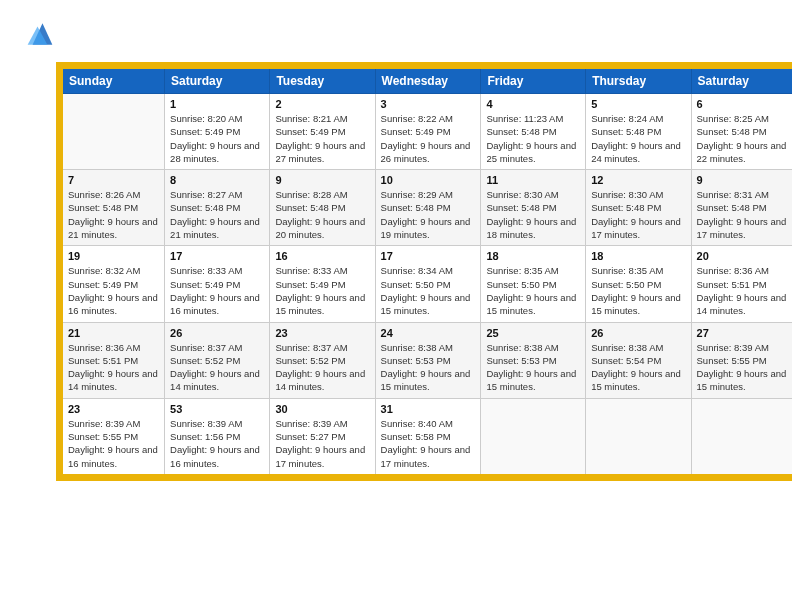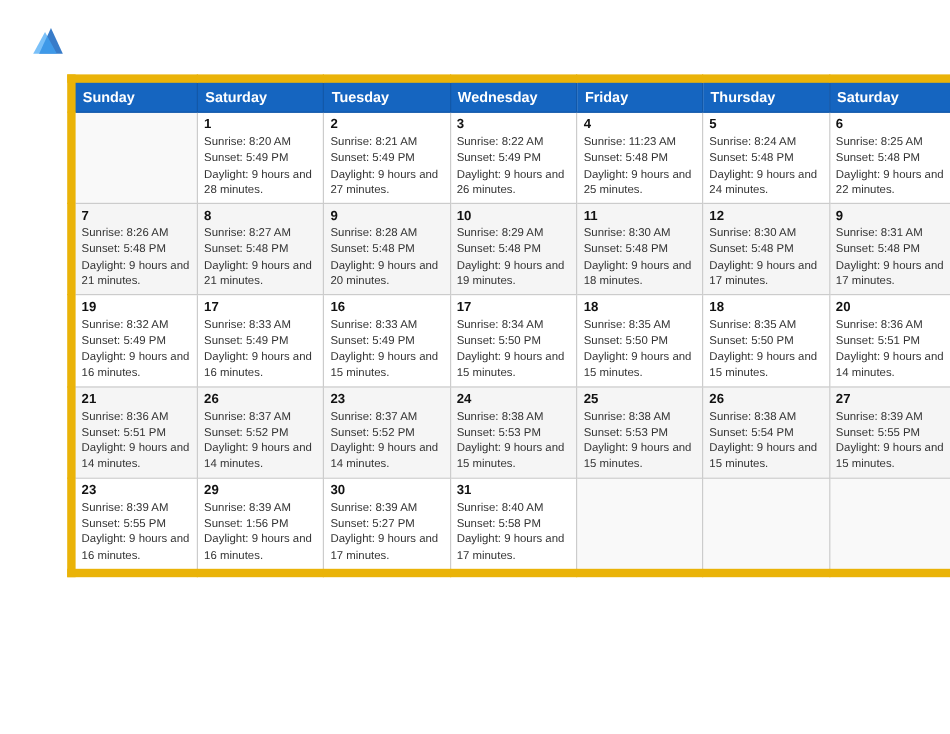--- a/index.html
+++ b/index.html
@@ -334,21 +334,21 @@
         </tr>
         <tr>
           <td>
             <span class="day-num">23</span>
             <div class="day-info">Sunrise: 8:39 AM
 Sunset: 5:55 PM
 Daylight: 9 hours
 and 16 minutes.</div>
           </td>
           <td>
-            <span class="day-num">29</span>
+            <span class="day-num">53</span>
             <div class="day-info">Sunrise: 8:39 AM
 Sunset: 1:56 PM
 Daylight: 9 hours
 and 16 minutes.</div>
           </td>
           <td>
             <span class="day-num">30</span>
             <div class="day-info">Sunrise: 8:39 AM
 Sunset: 5:27 PM
 Daylight: 9 hours

